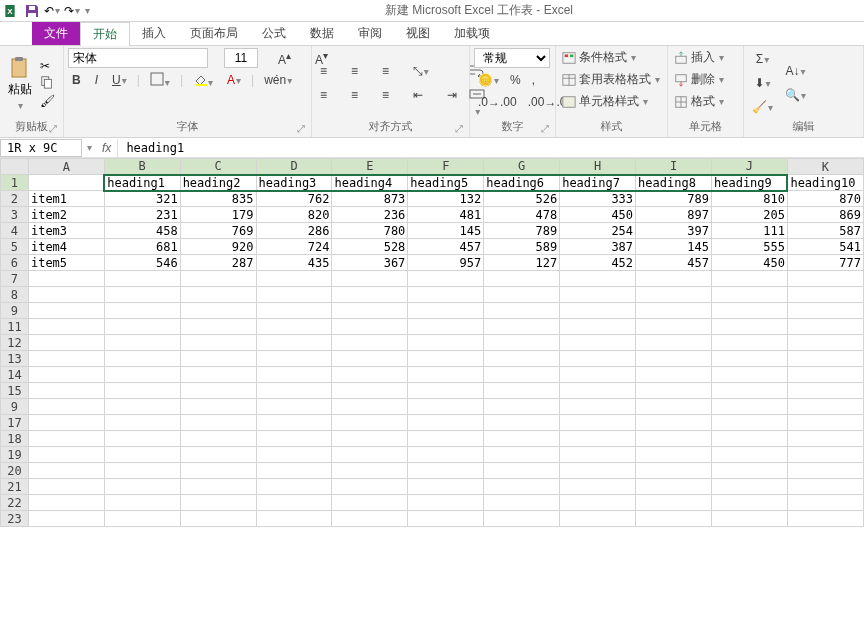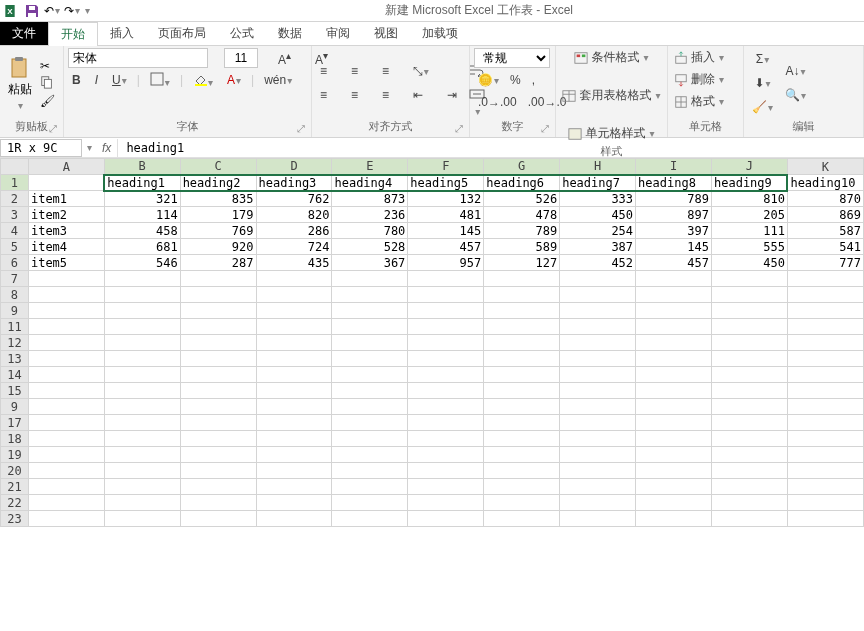--- a/index.html
+++ b/index.html
@@ -3,21 +3,21 @@
 <meta charset="utf-8">
 <style>
 * { margin: 0; padding: 0; box-sizing: border-box; }
 body { font-family: "Microsoft YaHei", Arial, sans-serif; font-size: 12px; background: #fff; width: 864px; height: 631px; overflow: hidden; }
 .titlebar { background: #fff; height: 22px; display: flex; align-items: center; border-bottom: 1px solid #d4d4d4; }
 .tb-left { display: flex; align-items: center; gap: 4px; padding: 0 4px; }
 .tb-icn { width: 16px; height: 16px; display: inline-flex; align-items: center; justify-content: center; }
 .tb-title { flex: 1; text-align: center; color: #666; }
 .tabs { background: #fff; height: 24px; display: flex; align-items: flex-end; border-bottom: 1px solid #d4d4d4; }
 .tab { padding: 3px 12px; color: #444; cursor: pointer; }
-.tab.file { background: #000000; color: #fff; }
+.tab.file { background: #a21caf; color: #fff; margin-left: 32px; }
 .tab.active { background: #fff; border-top: 1px solid #d4d4d4; border-left: 1px solid #d4d4d4; border-right: 1px solid #d4d4d4; margin-bottom: -1px; color: #217346; }
 .ribbon { display: flex; background: #f3f3f3; height: 92px; border-bottom: 1px solid #d4d4d4; }
 .group { display: flex; flex-direction: column; border-right: 1px solid #e0e0e0; padding: 2px 4px; position: relative; }
 .group-body { flex: 1; display: flex; align-items: center; gap: 4px; }
 .group-label { text-align: center; color: #666; font-size: 11px; padding: 1px 0; position: relative; }
 .group-label .launcher { position: absolute; right: 2px; bottom: 0; color: #888; font-size: 10px; }
 .bigbtn { display: flex; flex-direction: column; align-items: center; gap: 2px; padding: 2px 4px; cursor: pointer; }
 .bigbtn svg { width: 24px; height: 24px; }
 .col { display: flex; flex-direction: column; gap: 2px; }
 .row { display: flex; align-items: center; gap: 16px; }
@@ -175,21 +175,21 @@
       </div>
       <div class="row" style="gap:3px">
         <button class="btn">.0→.00</button>
         <button class="btn">.00→.0</button>
       </div>
     </div>
     <div class="group-label"><span>数字</span><span class="launcher">⤢</span></div>
   </div>
 
   <div class="group" style="width:112px">
-    <div class="group-body col" style="align-items:center;gap:19px">
+    <div class="group-body col" style="align-items:flex-start;gap:3px">
       <div class="mrow">
           <svg viewBox="0 0 16 16">
             <rect x="1" y="2" width="14" height="12" fill="none" stroke="#888"></rect>
             <rect x="3" y="4" width="4" height="3" fill="#c44"></rect>
             <rect x="9" y="4" width="4" height="3" fill="#4a4"></rect>
           </svg>
           <span>条件格式</span>
           <span class="ddl">▾</span>
         </div>
       <div class="mrow">
@@ -305,21 +305,21 @@
           <td class="data">132</td>
           <td class="data">526</td>
           <td class="data">333</td>
           <td class="data">789</td>
           <td class="data">810</td>
           <td class="data">870</td>
         </tr>
         <tr>
           <th class="rowhdr">3</th>
           <td class="item">item2</td>
-          <td class="data">114</td>
+          <td class="data">231</td>
           <td class="data">179</td>
           <td class="data">820</td>
           <td class="data">236</td>
           <td class="data">481</td>
           <td class="data">478</td>
           <td class="data">450</td>
           <td class="data">897</td>
           <td class="data">205</td>
           <td class="data">869</td>
         </tr>

